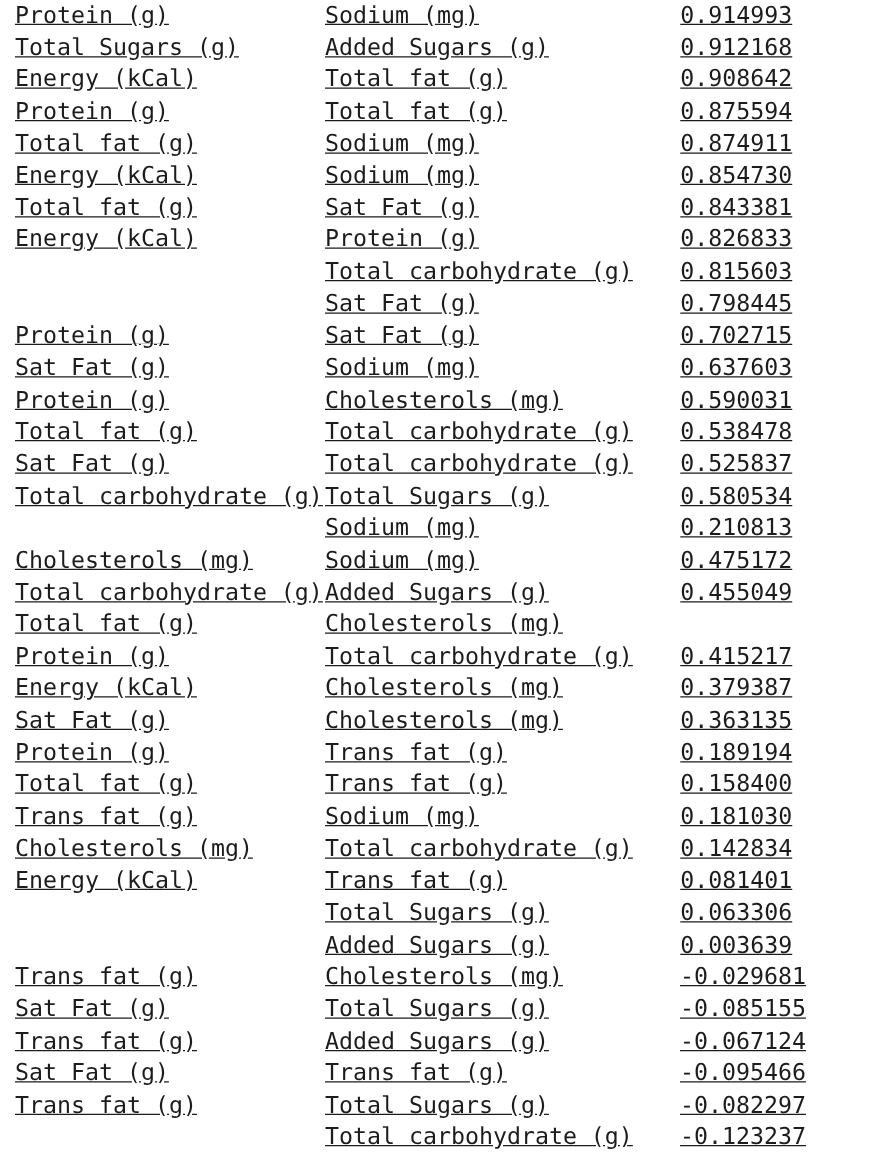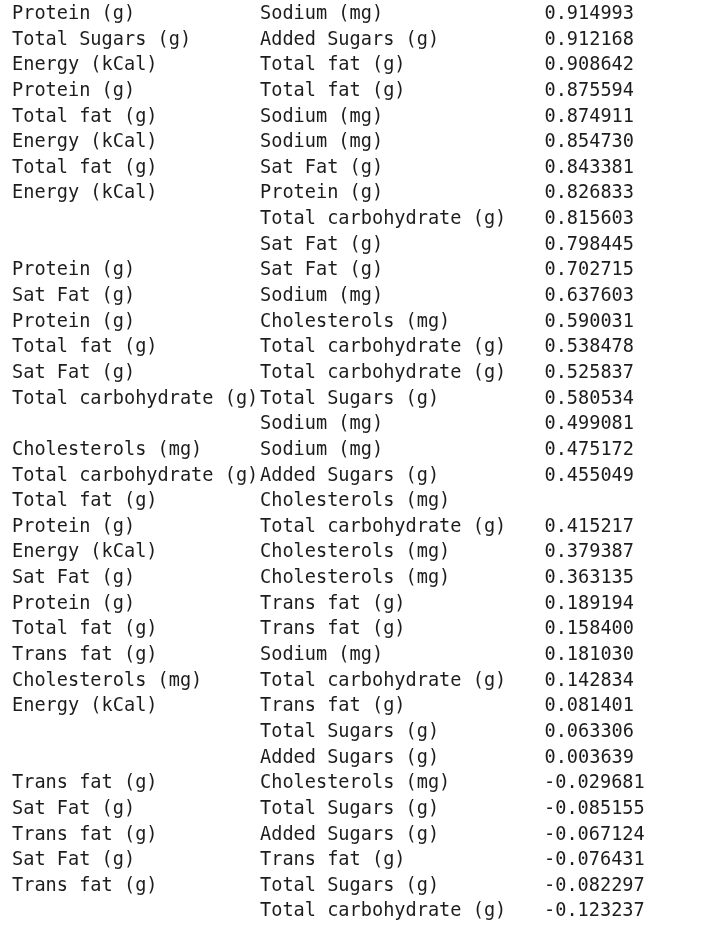--- a/index.html
+++ b/index.html
@@ -22,39 +22,40 @@
     margin: 0;
   }
   .row {
     display: flex;
     align-items: baseline;
     height: 25.65px;
     line-height: 25.65px;
     white-space: pre;
     font-size: 18.6px;
     letter-spacing: 0px;
+    text-decoration: underline;
   }
   .col-a {
     width: 260px;
     flex: 0 0 260px;
     padding-left: 12px;
     box-sizing: border-box;
     overflow: visible;
   }
   .col-b {
     width: 284px;
     flex: 0 0 284px;
     box-sizing: border-box;
     overflow: visible;
   }
   .col-v {
     width: 151px;
     flex: 0 0 151px;
     box-sizing: border-box;
-    text-align: right;
+    text-align: center;
     padding-right: 61px;
   }
 </style>
 </head>
 <body style="background: rgb(255, 255, 255); color: rgb(28, 28, 28);">
 
 <div id="correlation-table">
     <div class="row"><span class="col-a">Protein (g)</span><span class="col-b">Sodium (mg)</span><span class="col-v">0.914993</span></div>
     <div class="row"><span class="col-a">Total Sugars (g)</span><span class="col-b">Added Sugars (g)</span><span class="col-v">0.912168</span></div>
     <div class="row"><span class="col-a">Energy (kCal)</span><span class="col-b">Total fat (g)</span><span class="col-v">0.908642</span></div>
@@ -64,33 +65,33 @@
     <div class="row"><span class="col-a">Total fat (g)</span><span class="col-b">Sat Fat (g)</span><span class="col-v">0.843381</span></div>
     <div class="row"><span class="col-a">Energy (kCal)</span><span class="col-b">Protein (g)</span><span class="col-v">0.826833</span></div>
     <div class="row"><span class="col-a"></span><span class="col-b">Total carbohydrate (g)</span><span class="col-v">0.815603</span></div>
     <div class="row"><span class="col-a"></span><span class="col-b">Sat Fat (g)</span><span class="col-v">0.798445</span></div>
     <div class="row"><span class="col-a">Protein (g)</span><span class="col-b">Sat Fat (g)</span><span class="col-v">0.702715</span></div>
     <div class="row"><span class="col-a">Sat Fat (g)</span><span class="col-b">Sodium (mg)</span><span class="col-v">0.637603</span></div>
     <div class="row"><span class="col-a">Protein (g)</span><span class="col-b">Cholesterols (mg)</span><span class="col-v">0.590031</span></div>
     <div class="row"><span class="col-a">Total fat (g)</span><span class="col-b">Total carbohydrate (g)</span><span class="col-v">0.538478</span></div>
     <div class="row"><span class="col-a">Sat Fat (g)</span><span class="col-b">Total carbohydrate (g)</span><span class="col-v">0.525837</span></div>
     <div class="row"><span class="col-a">Total carbohydrate (g)</span><span class="col-b">Total Sugars (g)</span><span class="col-v">0.580534</span></div>
-    <div class="row"><span class="col-a"></span><span class="col-b">Sodium (mg)</span><span class="col-v">0.499081</span></div>
+    <div class="row"><span class="col-a"></span><span class="col-b">Sodium (mg)</span><span class="col-v">0.210813</span></div>
     <div class="row"><span class="col-a">Cholesterols (mg)</span><span class="col-b">Sodium (mg)</span><span class="col-v">0.475172</span></div>
     <div class="row"><span class="col-a">Total carbohydrate (g)</span><span class="col-b">Added Sugars (g)</span><span class="col-v">0.455049</span></div>
     <div class="row"><span class="col-a">Total fat (g)</span><span class="col-b">Cholesterols (mg)</span></div>
     <div class="row"><span class="col-a">Protein (g)</span><span class="col-b">Total carbohydrate (g)</span><span class="col-v">0.415217</span></div>
     <div class="row"><span class="col-a">Energy (kCal)</span><span class="col-b">Cholesterols (mg)</span><span class="col-v">0.379387</span></div>
     <div class="row"><span class="col-a">Sat Fat (g)</span><span class="col-b">Cholesterols (mg)</span><span class="col-v">0.363135</span></div>
     <div class="row"><span class="col-a">Protein (g)</span><span class="col-b">Trans fat (g)</span><span class="col-v">0.189194</span></div>
     <div class="row"><span class="col-a">Total fat (g)</span><span class="col-b">Trans fat (g)</span><span class="col-v">0.158400</span></div>
     <div class="row"><span class="col-a">Trans fat (g)</span><span class="col-b">Sodium (mg)</span><span class="col-v">0.181030</span></div>
     <div class="row"><span class="col-a">Cholesterols (mg)</span><span class="col-b">Total carbohydrate (g)</span><span class="col-v">0.142834</span></div>
     <div class="row"><span class="col-a">Energy (kCal)</span><span class="col-b">Trans fat (g)</span><span class="col-v">0.081401</span></div>
     <div class="row"><span class="col-a"></span><span class="col-b">Total Sugars (g)</span><span class="col-v">0.063306</span></div>
     <div class="row"><span class="col-a"></span><span class="col-b">Added Sugars (g)</span><span class="col-v">0.003639</span></div>
     <div class="row"><span class="col-a">Trans fat (g)</span><span class="col-b">Cholesterols (mg)</span><span class="col-v">-0.029681</span></div>
     <div class="row"><span class="col-a">Sat Fat (g)</span><span class="col-b">Total Sugars (g)</span><span class="col-v">-0.085155</span></div>
     <div class="row"><span class="col-a">Trans fat (g)</span><span class="col-b">Added Sugars (g)</span><span class="col-v">-0.067124</span></div>
-    <div class="row"><span class="col-a">Sat Fat (g)</span><span class="col-b">Trans fat (g)</span><span class="col-v">-0.076431</span></div>
+    <div class="row"><span class="col-a">Sat Fat (g)</span><span class="col-b">Trans fat (g)</span><span class="col-v">-0.095466</span></div>
     <div class="row"><span class="col-a">Trans fat (g)</span><span class="col-b">Total Sugars (g)</span><span class="col-v">-0.082297</span></div>
     <div class="row"><span class="col-a"></span><span class="col-b">Total carbohydrate (g)</span><span class="col-v">-0.123237</span></div>
   </div>
 
 </body></html>

